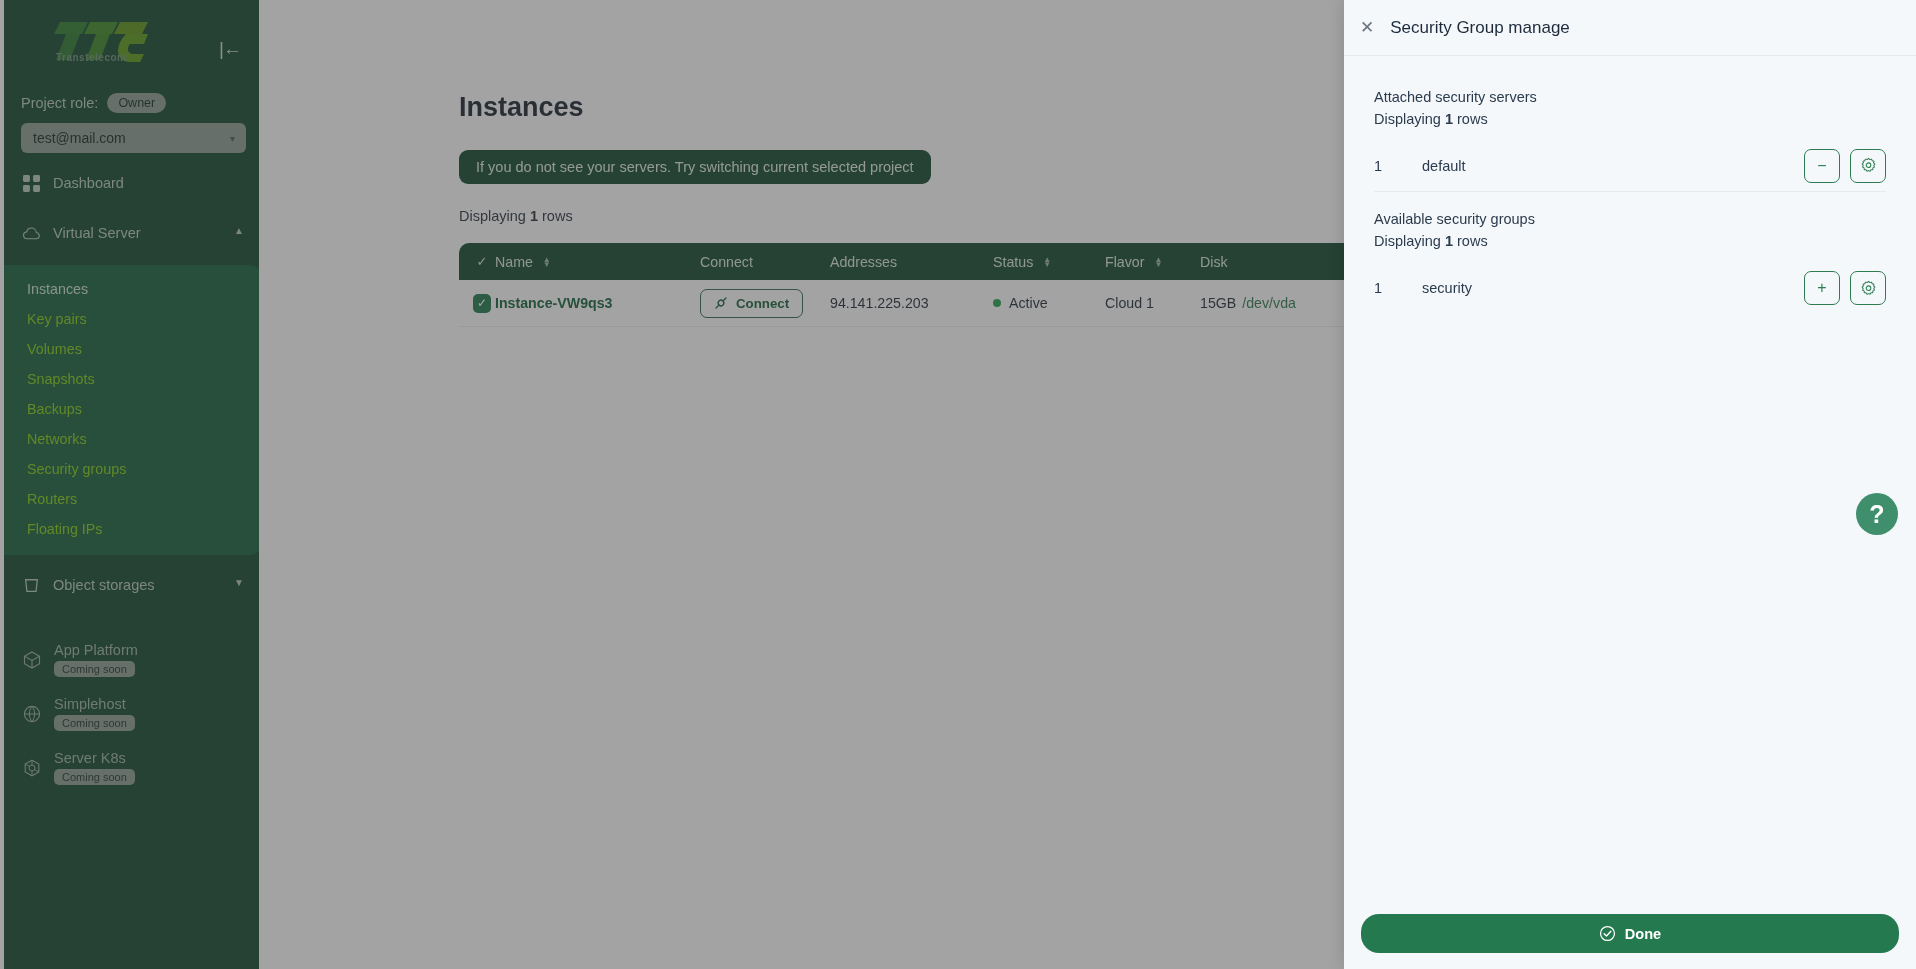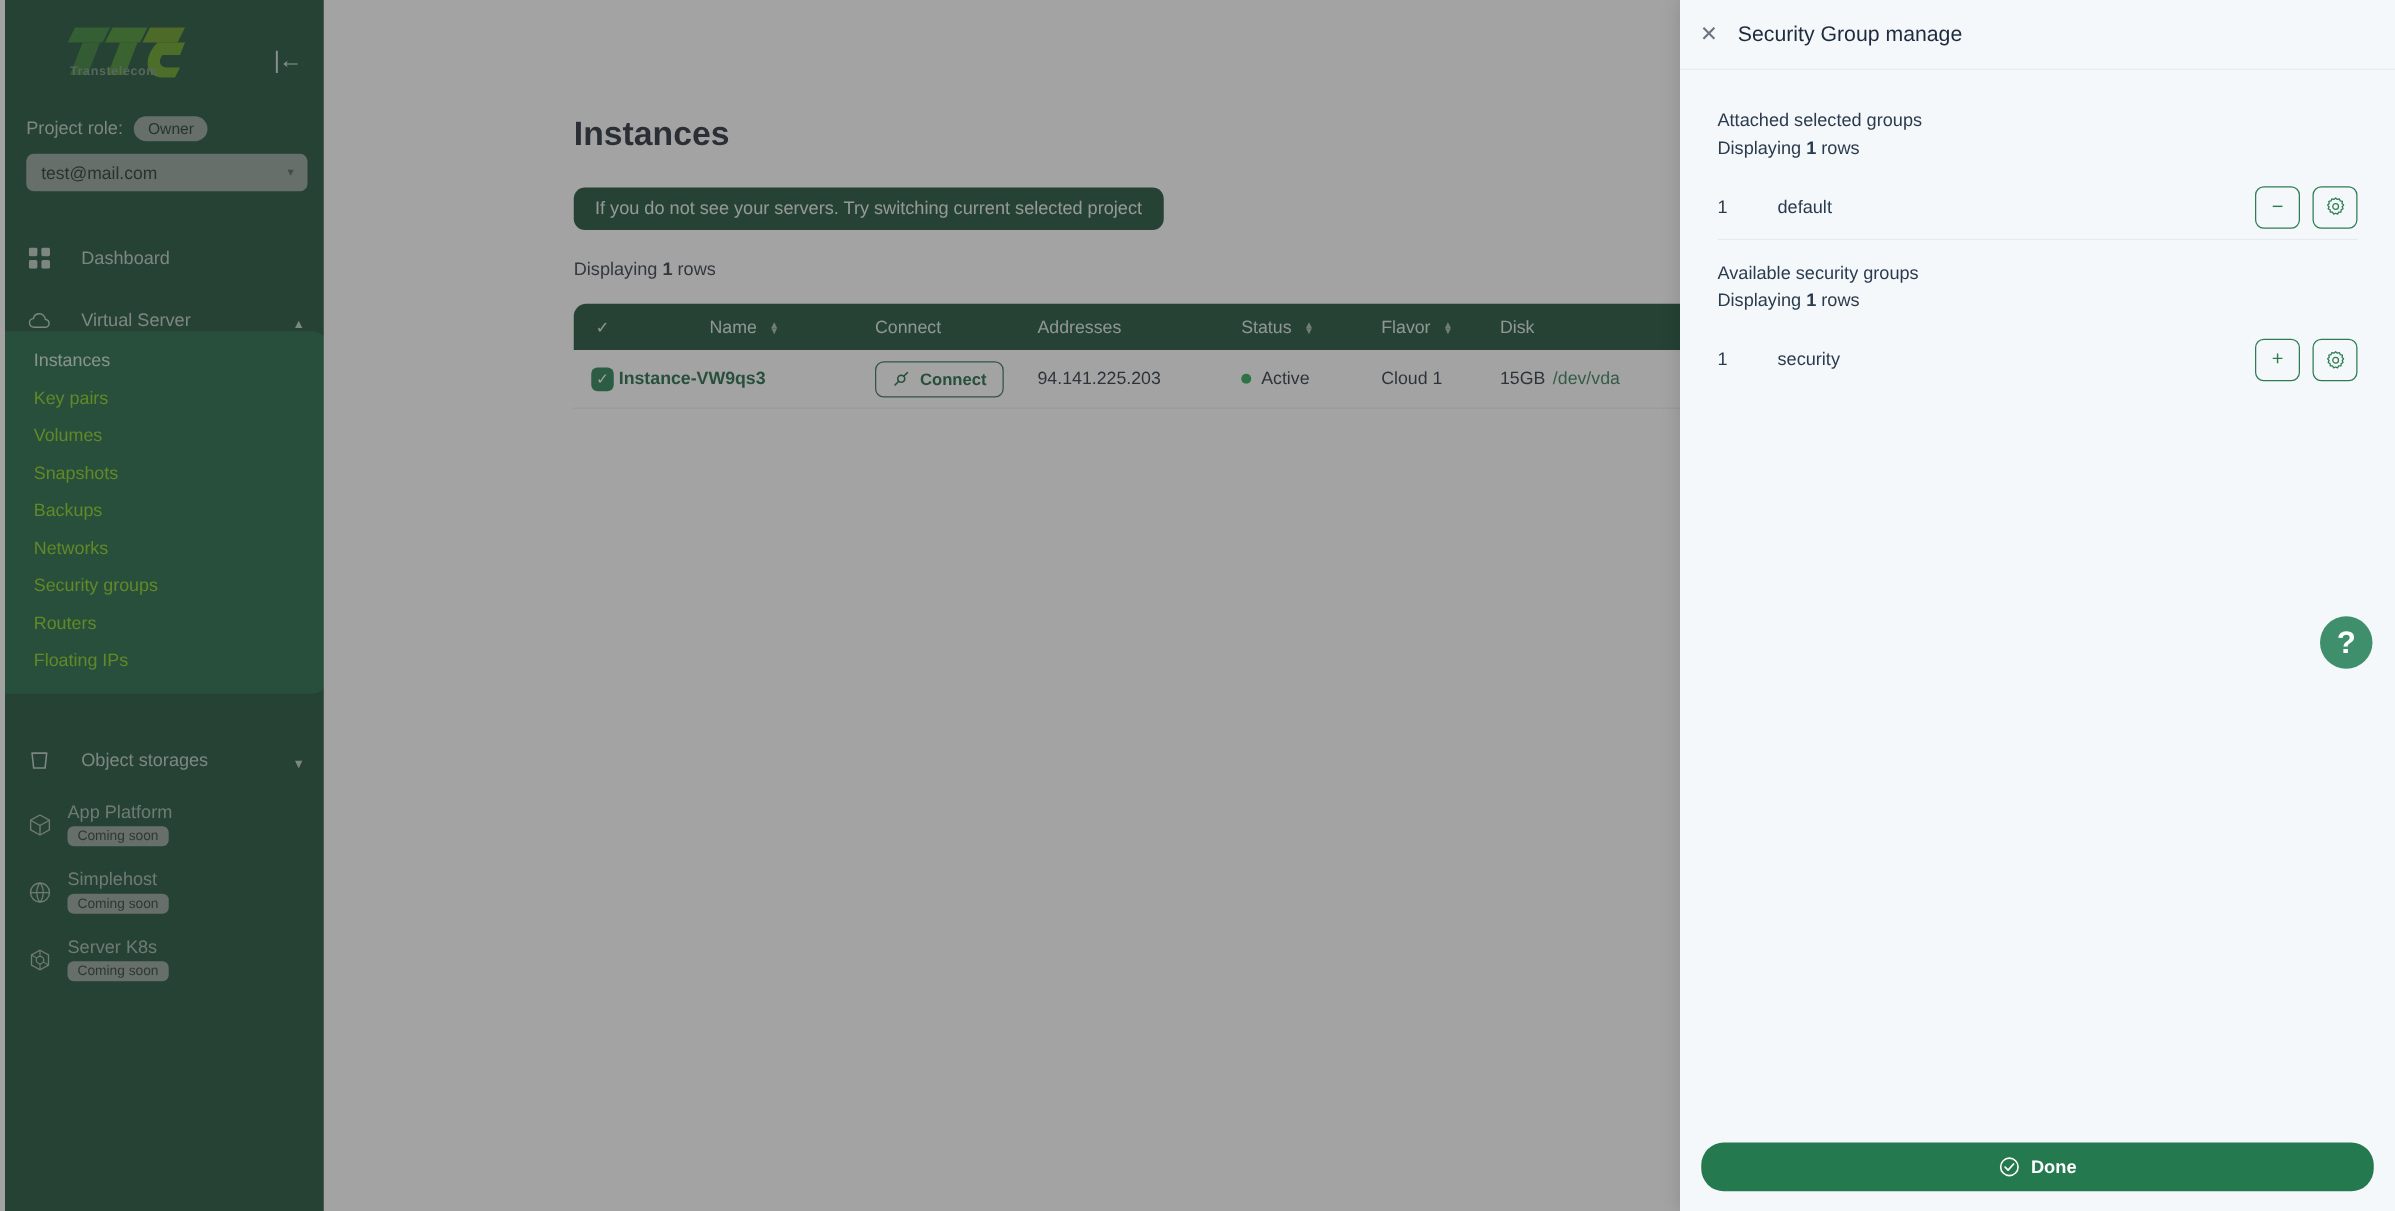--- a/index.html
+++ b/index.html
@@ -64,21 +64,21 @@
     border-radius: 6px;
     display: flex; align-items: center; justify-content: space-between;
     padding: 0 11px 0 12px;
     cursor: pointer;
   }
   .project-select .val { font-size: 14px; color: #132a1d; }
   .project-select .chev { font-size: 10px; color: #4a5c50; }
 
   .nav { margin-top: 22px; }
   .nav-top {
-    display: flex; align-items: flex-end; gap: 25px;
+    display: flex; align-items: flex-start; gap: 13px;
     height: 40px; padding-left: 19px; cursor: pointer;
     color: #b9c9bf; font-size: 14.5px;
   }
   .nav-top .ico { width: 17px; height: 17px; display: block; flex: none; }
   .nav-top .caret {
     margin-left: auto; margin-right: 19px;
     font-size: 10px; color: #b9c9bf;
   }
   .subnav {
     background: #17603c;
@@ -141,21 +141,21 @@
     display: flex; align-items: center;
     color: #dbe6df; font-size: 14.2px;
   }
   .th { display: flex; align-items: center; gap: 8px; padding-left: 4px; }
   .th .sortico {
     display: inline-flex; flex-direction: column; line-height: 5px;
     font-size: 8px; color: #9fb6a8; margin-left: 2px;
   }
   .th-check { width: 32px; justify-content: center; padding-left: 14px; }
   .th-check .chk { font-size: 13px; color: #cfe0d5; }
-  .th-name { width: 205px; justify-content: center; }
+  .th-name { width: 205px; }
   .th-connect { width: 130px; }
   .th-addr { width: 163px; }
   .th-status { width: 112px; }
   .th-flavor { width: 95px; }
   .th-disk { width: 140px; }
 
   .trow {
     height: 47px;
     background: #ffffff;
     display: flex; align-items: center;
@@ -479,21 +479,21 @@
 
   <section class="panel">
 
     <header class="panel-head">
       <span class="close-x">✕</span>
       <span class="panel-title">Security Group manage</span>
     </header>
 
     <div class="panel-body">
 
-      <div class="sec-label">Attached selected groups</div>
+      <div class="sec-label">Attached security servers</div>
       <div class="sec-label">
         <span>Displaying </span><b>1</b><span> rows</span>
       </div>
 
       <div class="sg-list">
         <div class="sg-row">
           <span class="sg-idx">1</span>
           <span class="sg-name">default</span>
           <span class="sg-actions">
             <span class="icon-btn">−</span>

